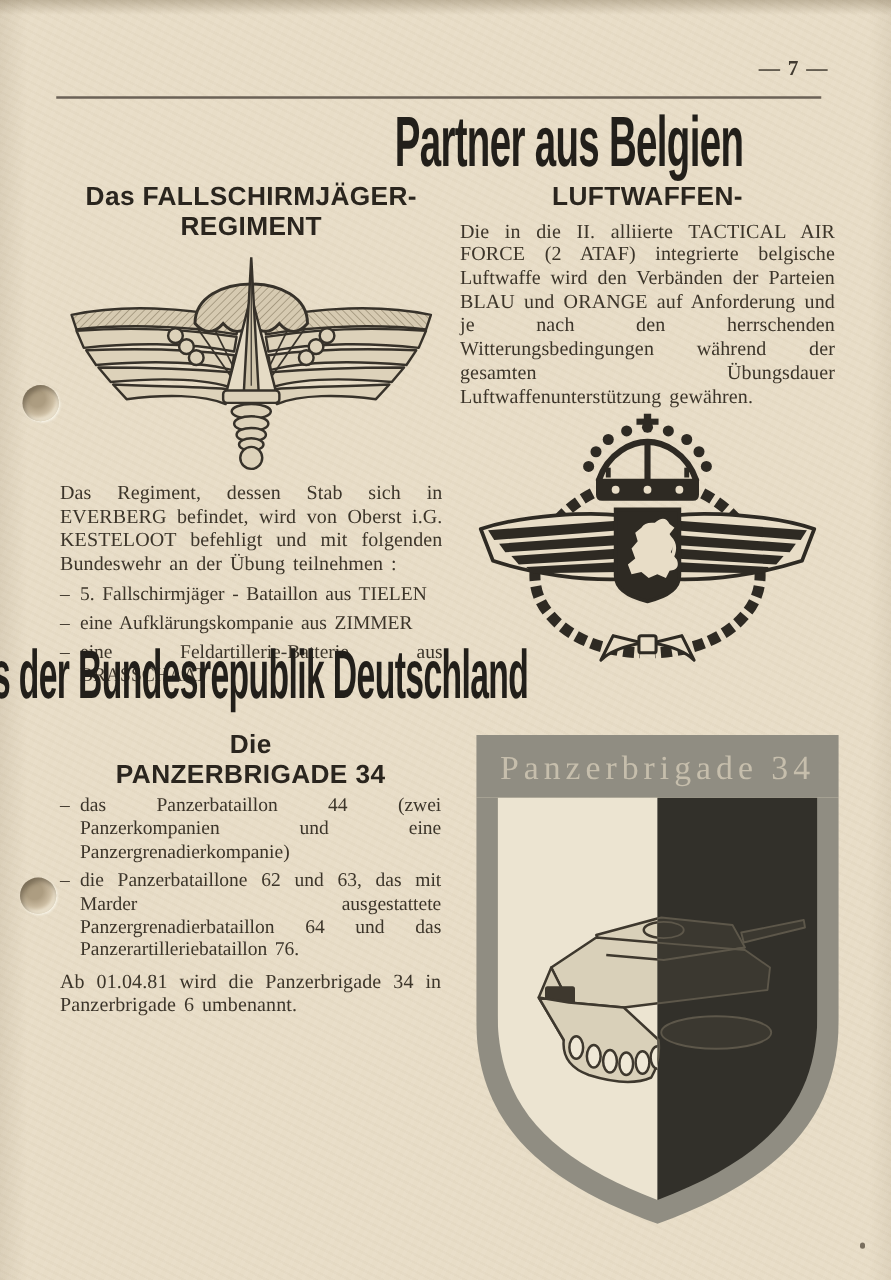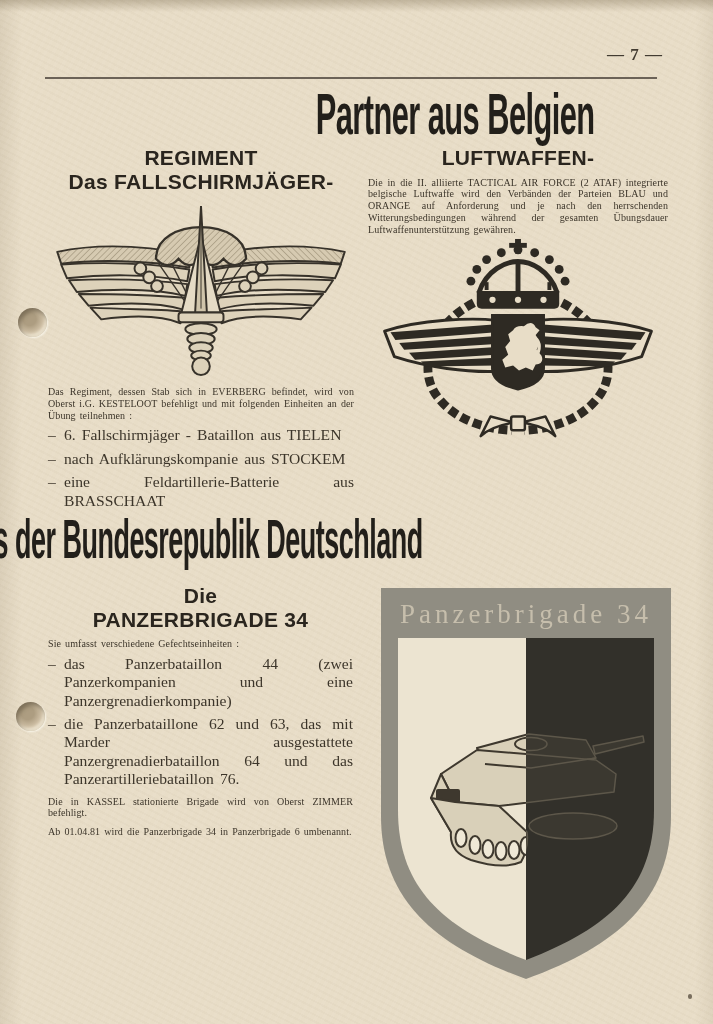--- a/index.html
+++ b/index.html
@@ -35,21 +35,21 @@
   .col{display:flex;flex-direction:column;}
   .col-bl{width:306px;}
   .col-br{width:300px;align-items:center;}
   .col-gl{width:305px;}
   .col-gr{width:290px;}
   h2{
     margin:0;text-align:center;font-family:"Liberation Sans",sans-serif;
     font-size:21px;line-height:1.12;color:#2a251e;letter-spacing:.3px;font-weight:700;
   }
   p.body{
-    margin:7px 0 0 0;text-align:justify;font-size:10px;line-height:1.18;
+    margin:7px 0 0 0;text-align:justify;font-size:16px;line-height:1.18;
     word-spacing:.14em;letter-spacing:.1px;hyphens:none;color:#3c352a;
   }
   .bullet{display:flex;margin-top:5px;font-size:15.6px;line-height:1.18;word-spacing:.14em;}
   .bullet .marker{flex:0 0 16px;color:#3c352a;}
   .bullet .btxt{flex:1;text-align:justify;color:#3c352a;}
   .insignia-box{display:flex;justify-content:center;}
   .para-box{margin-top:10px;}
   .airforce-box{margin-top:2px;}
   .shield-box{margin-top:4px;}
   .tank-light path,.tank-light ellipse{fill:#d9d0b9;stroke:#3e382e;stroke-width:2;stroke-linejoin:round;}
@@ -80,22 +80,22 @@
   <div class="rule"></div>
 
   <div class="headline hl-belgium">
     <span>Partner aus Belgien</span>
   </div>
 
   <div class="cols cols-belgium">
 
     <div class="col col-bl">
       <h2>
+        <div>Das FALLSCHIRMJÄGER-</div>
         <div>REGIMENT</div>
-        <div>Das FALLSCHIRMJÄGER-</div>
       </h2>
       <div class="insignia-box para-box">
         <svg width="300" height="176" viewBox="0 0 300 180">
           <defs>
             <pattern id="hatch1" width="4.5" height="4.5" patternTransform="rotate(45)" patternUnits="userSpaceOnUse">
               <rect width="4.5" height="4.5" fill="#d6cab1"></rect>
               <line x1="0" y1="0" x2="0" y2="4.5" stroke="#94896f" stroke-width="1.1"></line>
             </pattern>
             <g id="wingL">
               <path d="M3,50 C45,41 95,44 140,53 L138,66 C92,58 40,58 7,62 Z" fill="url(#hatch1)"></path>
@@ -125,28 +125,28 @@
           <g fill="#ddd2ba" stroke="#37322a" stroke-width="2">
             <rect x="127" y="112" width="46" height="10" rx="3"></rect>
             <ellipse cx="150" cy="129" rx="16" ry="6"></ellipse>
             <ellipse cx="150" cy="139" rx="14" ry="6"></ellipse>
             <ellipse cx="150" cy="148" rx="12" ry="5.5"></ellipse>
             <ellipse cx="150" cy="156" rx="10" ry="5"></ellipse>
             <circle cx="150" cy="167" r="9"></circle>
           </g>
         </svg>
       </div>
-      <p class="body">Das Regiment, dessen Stab sich in EVERBERG befindet, wird von Oberst i.G. KESTELOOT befehligt und mit folgenden Einheiten an der Übung teilnehmen :</p>
-      <div class="bullet">
-        <span class="marker">–</span>
-        <span class="btxt">6. Fallschirmjäger - Bataillon aus TIELEN</span>
-      </div>
-      <div class="bullet">
-        <span class="marker">–</span>
-        <span class="btxt">nach Aufklärungskompanie aus STOCKEM</span>
+      <p class="body">Das Regiment, dessen Stab sich in EVERBERG befindet, wird von Oberst i.G. KESTELOOT befehligt und mit folgenden Bundeswehr an der Übung teilnehmen :</p>
+      <div class="bullet">
+        <span class="marker">–</span>
+        <span class="btxt">5. Fallschirmjäger - Bataillon aus TIELEN</span>
+      </div>
+      <div class="bullet">
+        <span class="marker">–</span>
+        <span class="btxt">eine Aufklärungskompanie aus ZIMMER</span>
       </div>
       <div class="bullet">
         <span class="marker">–</span>
         <span class="btxt">eine Feldartillerie-Batterie aus BRASSCHAAT</span>
       </div>
     </div>
 
     <div class="col col-br">
       <h2>
         <div>LUFTWAFFEN-</div>
@@ -208,30 +208,28 @@
     <span>Partner aus der Bundesrepublik Deutschland</span>
   </div>
 
   <div class="cols cols-germany">
 
     <div class="col col-gl">
       <h2>
         <div>Die</div>
         <div>PANZERBRIGADE 34</div>
       </h2>
-      <p class="body">Sie umfasst verschiedene Gefechtseinheiten :</p>
       <div class="bullet">
         <span class="marker">–</span>
         <span class="btxt">das Panzerbataillon 44 (zwei Panzerkompanien und eine Panzergrenadierkompanie)</span>
       </div>
       <div class="bullet">
         <span class="marker">–</span>
         <span class="btxt">die Panzerbataillone 62 und 63, das mit Marder ausgestattete Panzergrenadierbataillon 64 und das Panzerartilleriebataillon 76.</span>
       </div>
-      <p class="body">Die in KASSEL stationierte Brigade wird von Oberst ZIMMER befehligt.</p>
       <p class="body">Ab 01.04.81 wird die Panzerbrigade 34 in Panzerbrigade 6 umbenannt.</p>
     </div>
 
     <div class="col col-gr">
       <div class="insignia-box shield-box">
         <svg width="290" height="397" viewBox="0 0 290 397">
           <defs>
             <clipPath id="clipInner">
               <path d="M17,50 H273 V222 C273,300 228,340 145,372 C62,340 17,300 17,222 Z"></path>
             </clipPath>

